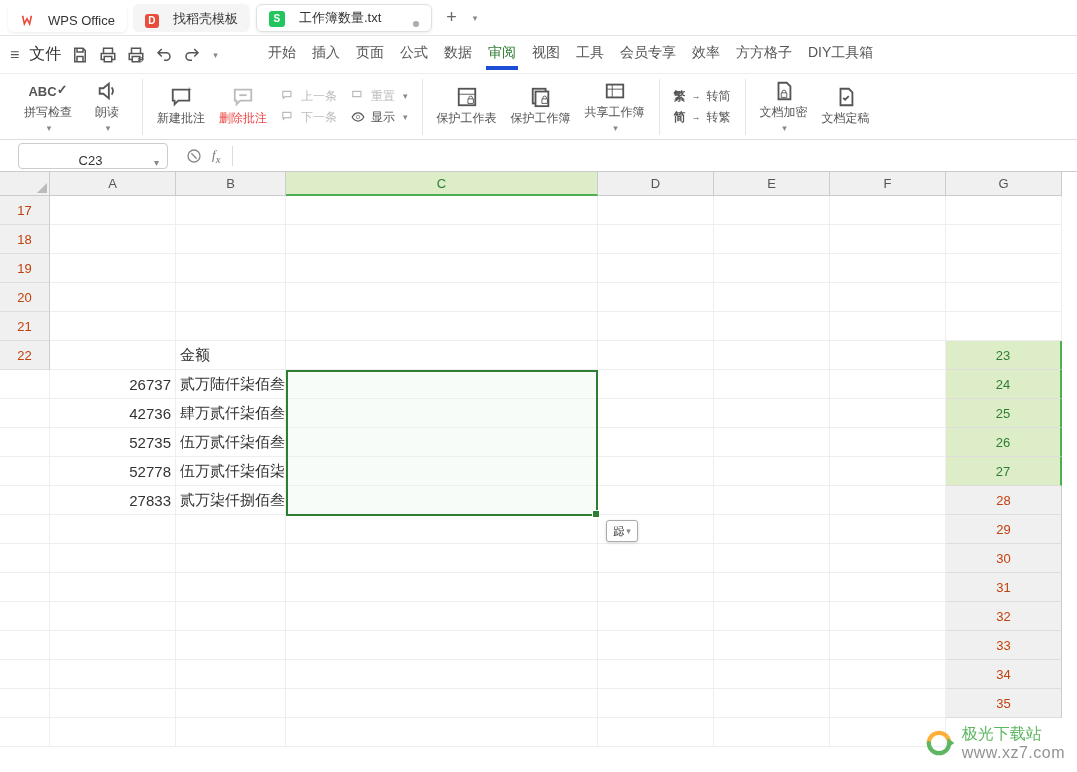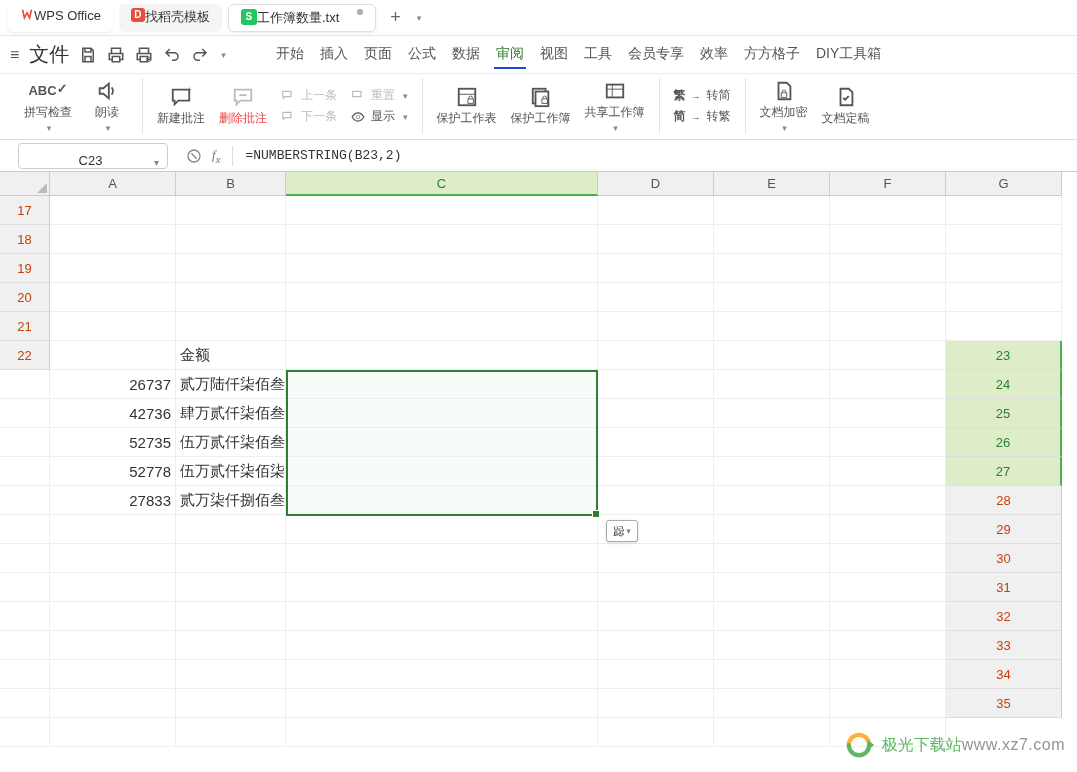--- a/index.html
+++ b/index.html
@@ -1,32 +1,32 @@
 <!DOCTYPE html>
 <html><head>
 <meta charset="utf-8">
 <style>
 * { box-sizing: border-box; margin: 0; padding: 0; }
 body { font-family: "Microsoft YaHei", Arial, sans-serif; font-size: 13px; background: #fff; color: #333; overflow: hidden; width: 1077px; height: 772px; position: relative; }
 .title-bar { height: 36px; display: flex; align-items: center; background: #fff; border-bottom: 1px solid #e5e5e5; padding: 0 8px; gap: 6px; }
-.app-tab { display: flex; align-items: flex-start; gap: 0; padding: 4px 12px; border-radius: 6px; height: 28px; }
+.app-tab { display: flex; align-items: flex-end; gap: 14px; padding: 4px 12px; border-radius: 6px; height: 28px; }
 .app-tab.active { background: #fff; box-shadow: 0 1px 3px rgba(0,0,0,0.08); }
 .app-tab.inactive { background: #f5f5f5; }
 .wps-logo { width: 14px; height: 14px; }
 .di-logo { width: 14px; height: 14px; background: #e74c3c; border-radius: 3px; display: flex; align-items: center; justify-content: center; color: #fff; font-size: 10px; font-weight: bold; }
 .s-logo { width: 16px; height: 16px; background: #22c55e; border-radius: 3px; display: flex; align-items: center; justify-content: center; color: #fff; font-size: 10px; font-weight: bold; }
 .dot { width: 6px; height: 6px; border-radius: 50%; background: #aaa; margin-left: 18px; }
 .plus-btn { font-size: 18px; color: #666; padding: 0 8px; cursor: pointer; }
 .menu-bar { height: 38px; display: flex; align-items: center; padding: 0 10px; gap: 8px; border-bottom: 1px solid #eee; }
 .menu-left { display: flex; align-items: center; gap: 10px; }
 .menu-icon { width: 18px; height: 18px; color: #555; cursor: pointer; }
 .menu-items { display: flex; gap: 12px; margin-left: 40px; font-size: 14px; }
 .menu-item { color: #555; cursor: pointer; padding: 4px 2px; }
-.menu-item.active { color: #2e7d32; border-bottom: 2px solid #1d4ed8; font-weight: 500; }
-.ribbon { height: 66px; display: flex; padding: 4px 10px; border-bottom: 1px solid #ddd; gap: 0; }
+.menu-item.active { color: #2e7d32; border-bottom: 4px solid #1d4ed8; font-weight: 500; }
+.ribbon { height: 66px; display: flex; align-items: center; padding: 4px 10px; border-bottom: 1px solid #ddd; gap: 0; }
 .ribbon-group { display: flex; align-items: center; gap: 14px; padding: 0 14px; border-right: 1px solid #e5e5e5; height: 56px; }
 .ribbon-btn { display: flex; flex-direction: column; align-items: center; gap: 2px; font-size: 12px; color: #555; cursor: pointer; min-width: 42px; }
 .ribbon-btn-icon { width: 22px; height: 22px; display: flex; align-items: center; justify-content: center; }
 .ribbon-stack { display: flex; flex-direction: column; gap: 4px; }
 .ribbon-stack-item { display: flex; align-items: center; gap: 6px; font-size: 12px; color: #555; cursor: pointer; }
 .ribbon-stack-item.disabled { color: #bbb; }
 .lock-btn { border: 1px solid #999; border-radius: 4px; padding: 2px 8px; display: flex; align-items: center; gap: 4px; font-size: 12px; }
 .formula-bar { height: 32px; display: flex; align-items: center; border-bottom: 1px solid #ccc; }
 .name-box { width: 150px; height: 26px; border: 1px solid #ccc; border-radius: 4px; margin: 0 10px 0 18px; display: flex; align-items: flex-end; padding: 0 8px; position: relative; }
 .name-box-text { flex: 1; text-align: center; font-size: 13px; }
@@ -41,21 +41,21 @@
 .col-header.selected { background: #dcedc8; color: #2e7d32; font-weight: 500; border-bottom: 2px solid #4caf50; }
 .row-header { background: #f0f0f0; border-right: 1px solid #ccc; border-bottom: 1px solid #ddd; display: flex; align-items: center; justify-content: center; font-size: 13px; color: #c2410c; height: 29px; }
 .row-header.selected { background: #dcedc8; color: #2e7d32; font-weight: 500; border-right: 2px solid #4caf50; }
 .cell { border-right: 1px solid #eee; border-bottom: 1px solid #eee; height: 29px; display: flex; align-items: center; padding: 0 4px; font-size: 15px; overflow: hidden; white-space: nowrap; }
 .cell.right { justify-content: flex-end; }
 .selection-overlay { position: absolute; border: 2px solid #2e7d32; pointer-events: none; background: rgba(232, 245, 233, 0.3); }
 .selection-overlay::after { content: ''; position: absolute; right: -4px; bottom: -4px; width: 6px; height: 6px; background: #2e7d32; border: 1px solid #fff; }
 .paste-options { position: absolute; width: 32px; height: 22px; border: 1px solid #aaa; background: #fff; display: flex; align-items: center; justify-content: center; font-size: 11px; border-radius: 3px; box-shadow: 0 1px 3px rgba(0,0,0,0.15); }
 .watermark { position: absolute; right: 12px; bottom: 10px; display: flex; align-items: center; gap: 6px; opacity: 0.9; }
 .watermark-logo { width: 34px; height: 34px; }
-.watermark-text { display: flex; flex-direction: row; line-height: 1.2; }
+.watermark-text { display: flex; flex-direction: column; line-height: 1.2; }
 .wm-line1 { color: #4caf50; font-size: 16px; font-weight: 500; }
 .wm-line2 { color: #888; font-size: 16px; letter-spacing: 0.5px; }
 svg { display: block; }
 .caret { font-size: 9px; color: #888; margin-left: 2px; }
 .vdiv { width: 1px; height: 20px; background: #ddd; margin: 0 4px; }
 </style>
 </head>
 <body>
 
 <div class="title-bar">
@@ -74,21 +74,21 @@
     <span>工作簿数量.txt</span>
     <span class="dot"></span>
   </div>
   <span class="plus-btn">+</span>
   <span class="caret">▾</span>
 </div>
 
 <div class="menu-bar">
   <div class="menu-left">
     <span style="font-size:16px;color:#555;">≡</span>
-    <span style="font-size:20px;">文件</span>
+    <span style="font-size:16px;">文件</span>
     <svg class="menu-icon" viewBox="0 0 24 24">
         <path fill="none" stroke="#555" stroke-width="2" d="M5 3h11l3 3v15H5z M8 3v5h8V3 M8 21v-7h8v7"></path>
       </svg>
     <svg class="menu-icon" viewBox="0 0 24 24">
         <path fill="none" stroke="#555" stroke-width="2" d="M6 9V3h12v6 M6 18H3v-8h18v8h-3 M7 14h10v7H7z"></path>
       </svg>
     <svg class="menu-icon" viewBox="0 0 24 24">
         <path fill="none" stroke="#555" stroke-width="2" d="M6 9V3h12v6 M6 18H3v-8h18v8h-3 M7 14h10v7H7z"></path>
         <circle cx="18" cy="18" r="3" fill="none" stroke="#555"></circle>
       </svg>
@@ -244,21 +244,20 @@
     <span class="name-box-arrow">▾</span>
   </div>
   <div class="fx-icons">
     <svg width="16" height="16" viewBox="0 0 24 24">
         <circle cx="12" cy="12" r="9" fill="none" stroke="#888" stroke-width="2"></circle>
         <line x1="8" y1="8" x2="16" y2="16" stroke="#888" stroke-width="2"></line>
       </svg>
     <span style="font-style:italic;font-family:serif;">f<sub>x</sub></span>
   </div>
   <div class="vdiv"></div>
-  <div class="formula-input">=NUMBERSTRING(B23,2)</div>
 </div>
 
 <div class="sheet">
   <div class="grid" id="grid">
       <div class="corner"></div>
       <div class="col-header">A</div>
       <div class="col-header">B</div>
       <div class="col-header selected">C</div>
       <div class="col-header">D</div>
       <div class="col-header">E</div>

